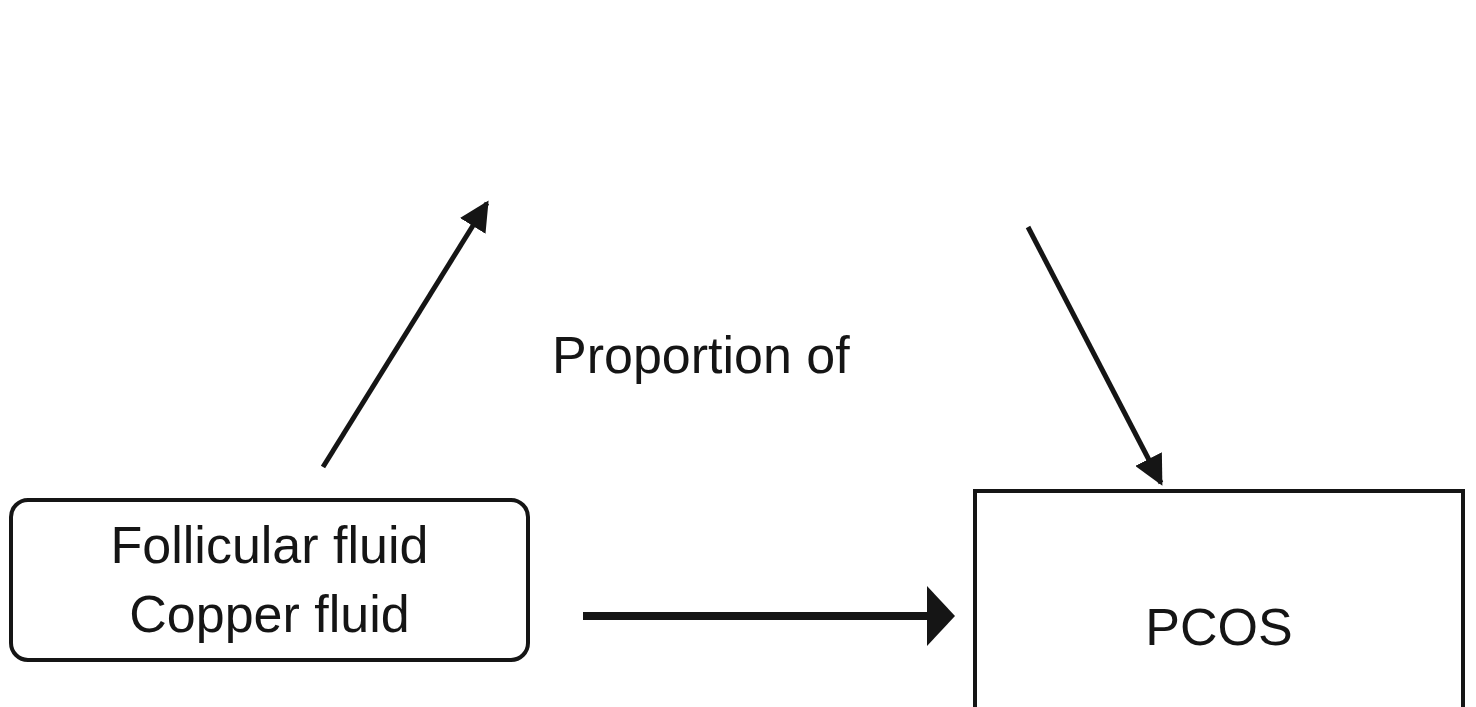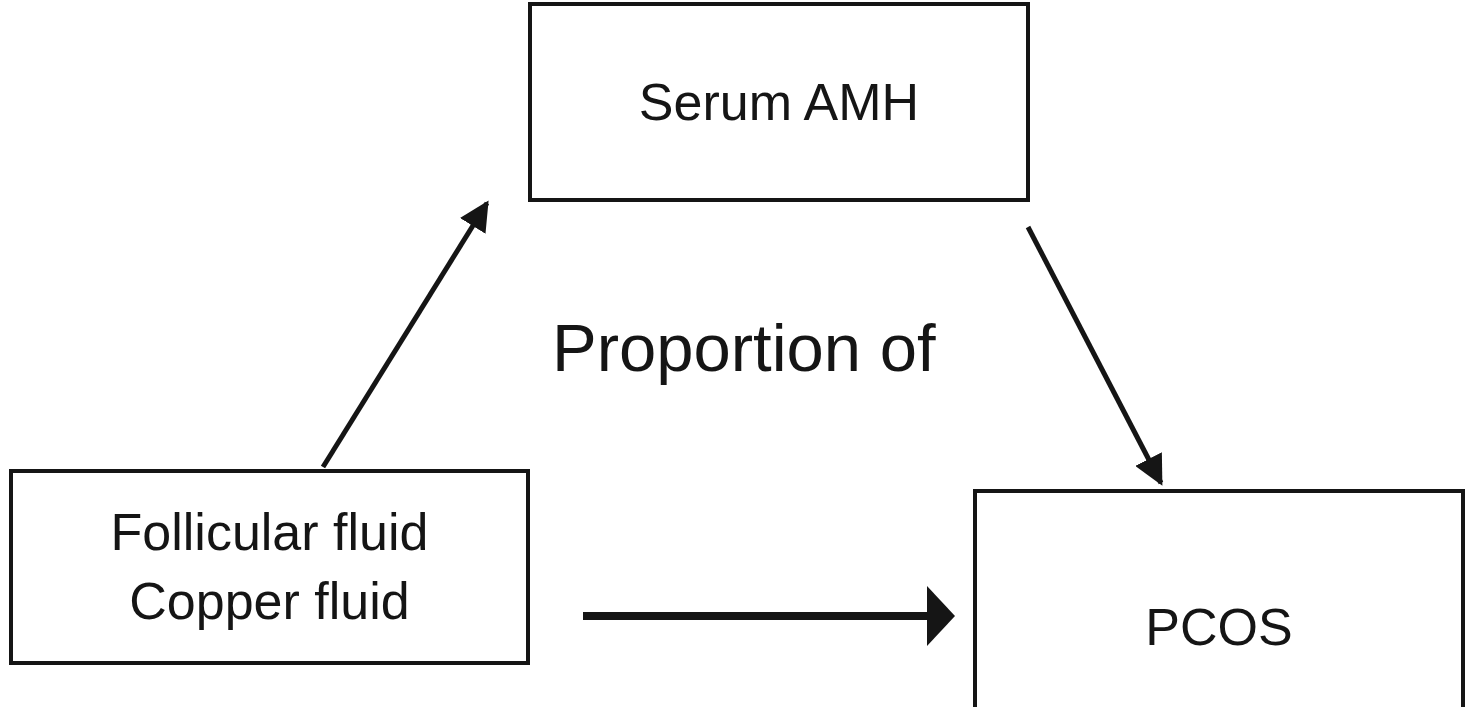--- a/index.html
+++ b/index.html
@@ -27,29 +27,29 @@
     background: var(--background);
     display: flex;
     align-items: center;
     justify-content: center;
     text-align: center;
     font-size: 52px;
     line-height: 1.32;
     color: var(--stroke);
   }
   .node-mediator { left: 528px; top: 2px;   width: 502px; height: 200px; }
-  .node-exposure { left: 9px;   top: 469px; width: 521px; height: 196px; }
+  .node-exposure { left: 9px;   top: 498px; width: 521px; height: 164px; border-radius: 19px; }
   .node-outcome  { left: 973px; top: 489px; width: 492px; height: 276px; }
   .node-label { display: block; }
   .node-label-line { display: block; }
   .annotation {
     position: absolute;
     left: 552px;
-    top: 302px;
-    font-size: 67px;
+    top: 320px;
+    font-size: 52px;
     line-height: 1.38;
     text-align: center;
     white-space: nowrap;
     color: var(--stroke);
   }
   .annotation-line { display: block; }
   .arrows-layer {
     position: absolute;
     left: 0;
     top: 0;
@@ -76,23 +76,20 @@
       <marker id="arrowhead-thin" viewBox="0 0 10 10" refX="9" refY="5" markerWidth="6" markerHeight="6" orient="auto">
         <path d="M 0 0 L 10 5 L 0 10 z"></path>
       </marker>
     </defs>
     <line class="arrow-line arrow-line-thin" x1="323" y1="467" x2="487" y2="203" marker-end="url(#arrowhead-thin)"></line>
     <line class="arrow-line arrow-line-thin" x1="1028" y1="227" x2="1161" y2="483" marker-end="url(#arrowhead-thin)"></line>
     <line class="arrow-line arrow-line-thick" x1="583" y1="616" x2="929" y2="616"></line>
     <polygon class="arrow-head" points="927,586 927,646 955,616"></polygon>
   </svg>
 
-  <div class="node node-mediator">
-    <span class="node-label">Serum AMH</span>
-  </div>
 
   <div class="node node-exposure">
     <span class="node-label">
       <span class="node-label-line">Follicular fluid</span>
       <span class="node-label-line">Copper fluid</span>
     </span>
   </div>
 
   <div class="node node-outcome">
     <span class="node-label">PCOS</span>

